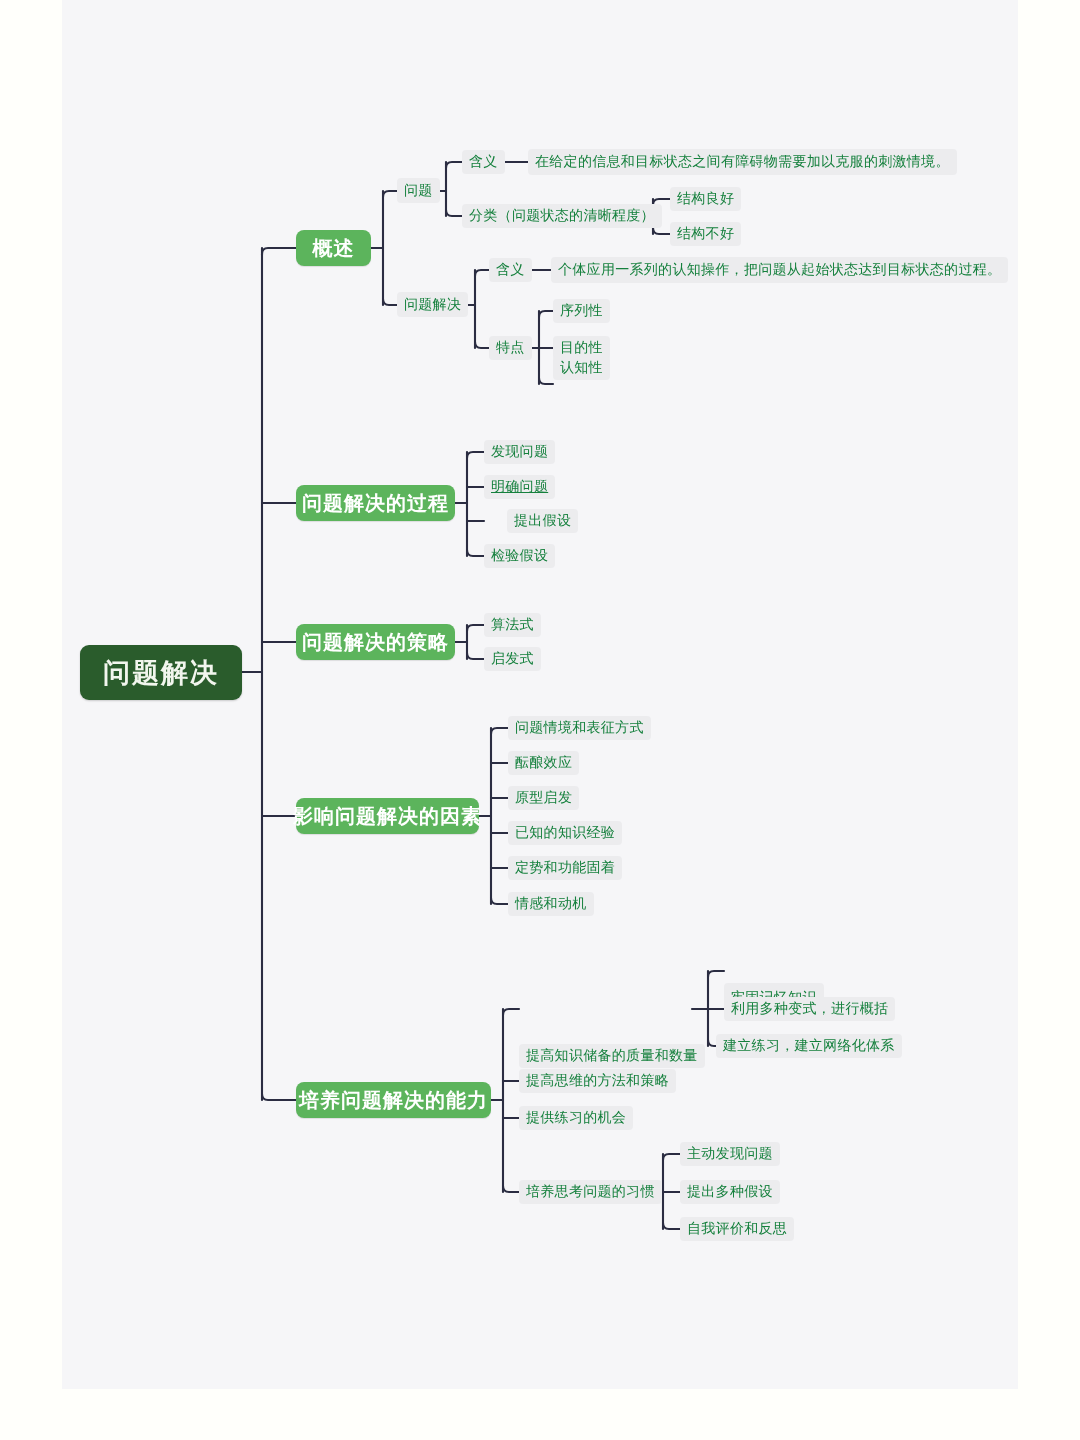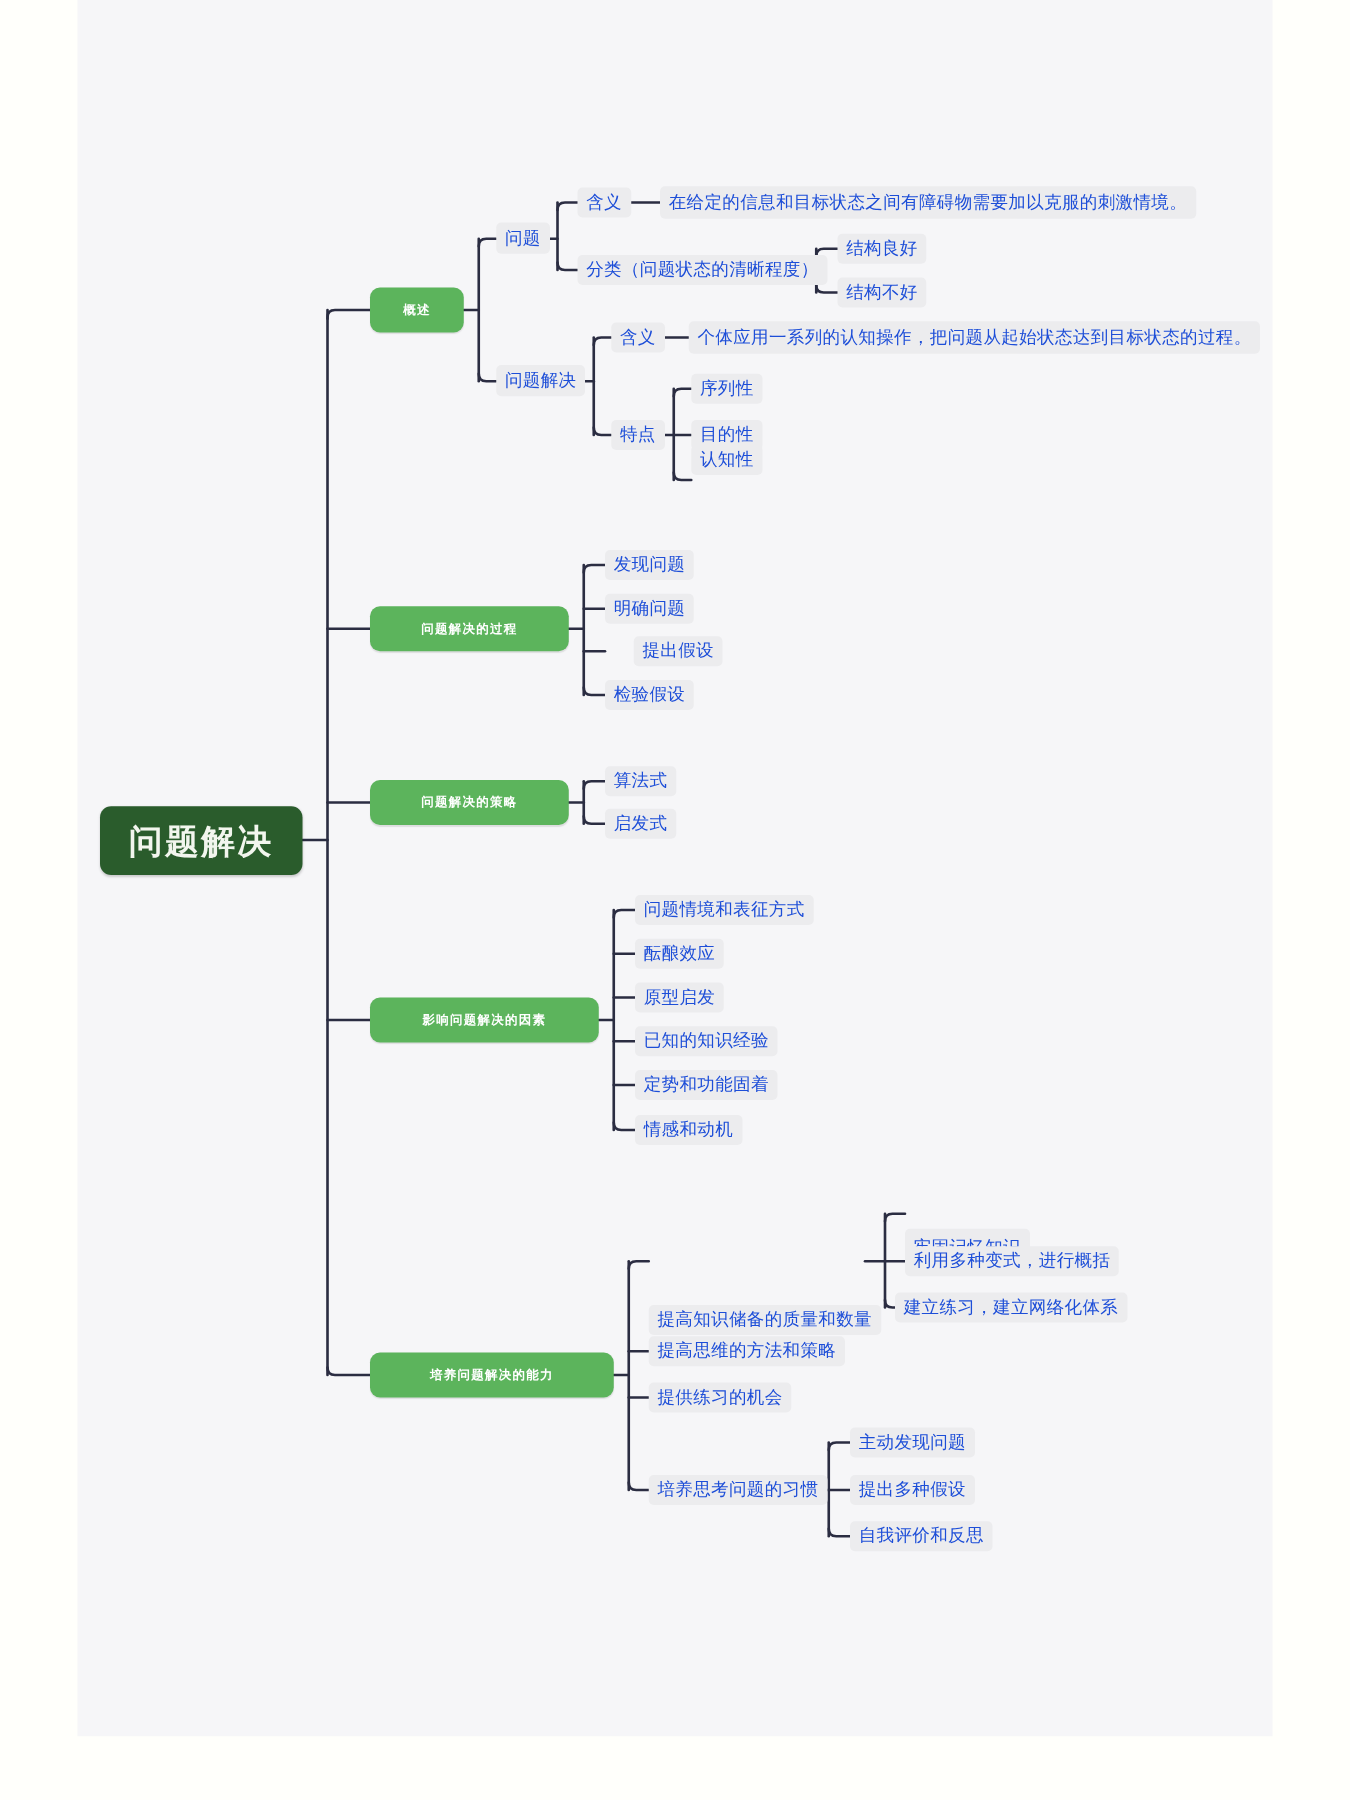--- a/index.html
+++ b/index.html
@@ -53,31 +53,31 @@
     letter-spacing: 2px;
     padding: 0 18px;
     justify-content: center;
     box-shadow: 0 1px 2px rgba(0,0,0,0.18);
   }
   
   .n-main {
     background: #5cb45c;
     color: #ffffff;
     border-radius: 8px;
-    font-size: 10px;
+    font-size: 20px;
     font-weight: 700;
     letter-spacing: 1px;
     padding: 0 13px;
     justify-content: center;
     box-shadow: 0 1px 1px rgba(0,0,0,0.10);
   }
   
   .n-text {
     background: #ececee;
-    color: #1d4ed8;
+    color: #15803d;
     border-radius: 4px;
     font-size: 14px;
     padding: 0 7px;
     letter-spacing: 0.3px;
   }
 </style>
 </head>
 <body>
 
 <div id="page">
@@ -244,21 +244,21 @@
     <span>目的性</span>
   </div>
 
   <div class="node n-text" style="left:553px; top:356px; height:24px;font-family:Liberation Mono, monospace;">
     <span>认知性</span>
   </div>
 
   <div class="node n-text" style="left:484px; top:440px; height:24px;">
     <span>发现问题</span>
   </div>
-  <div class="node n-text" style="left:484px; top:475px; height:24px;">
+  <div class="node n-text" style="left:484px; top:475px; height:24px;text-decoration:underline;">
     <span>明确问题</span>
   </div>
   <div class="node n-text" style="left:484px; top:509px; height:24px;margin-left:23px;">
     <span>提出假设</span>
   </div>
   <div class="node n-text" style="left:484px; top:544px; height:24px;">
     <span>检验假设</span>
   </div>
 
   <div class="node n-text" style="left:484px; top:613px; height:24px;">

